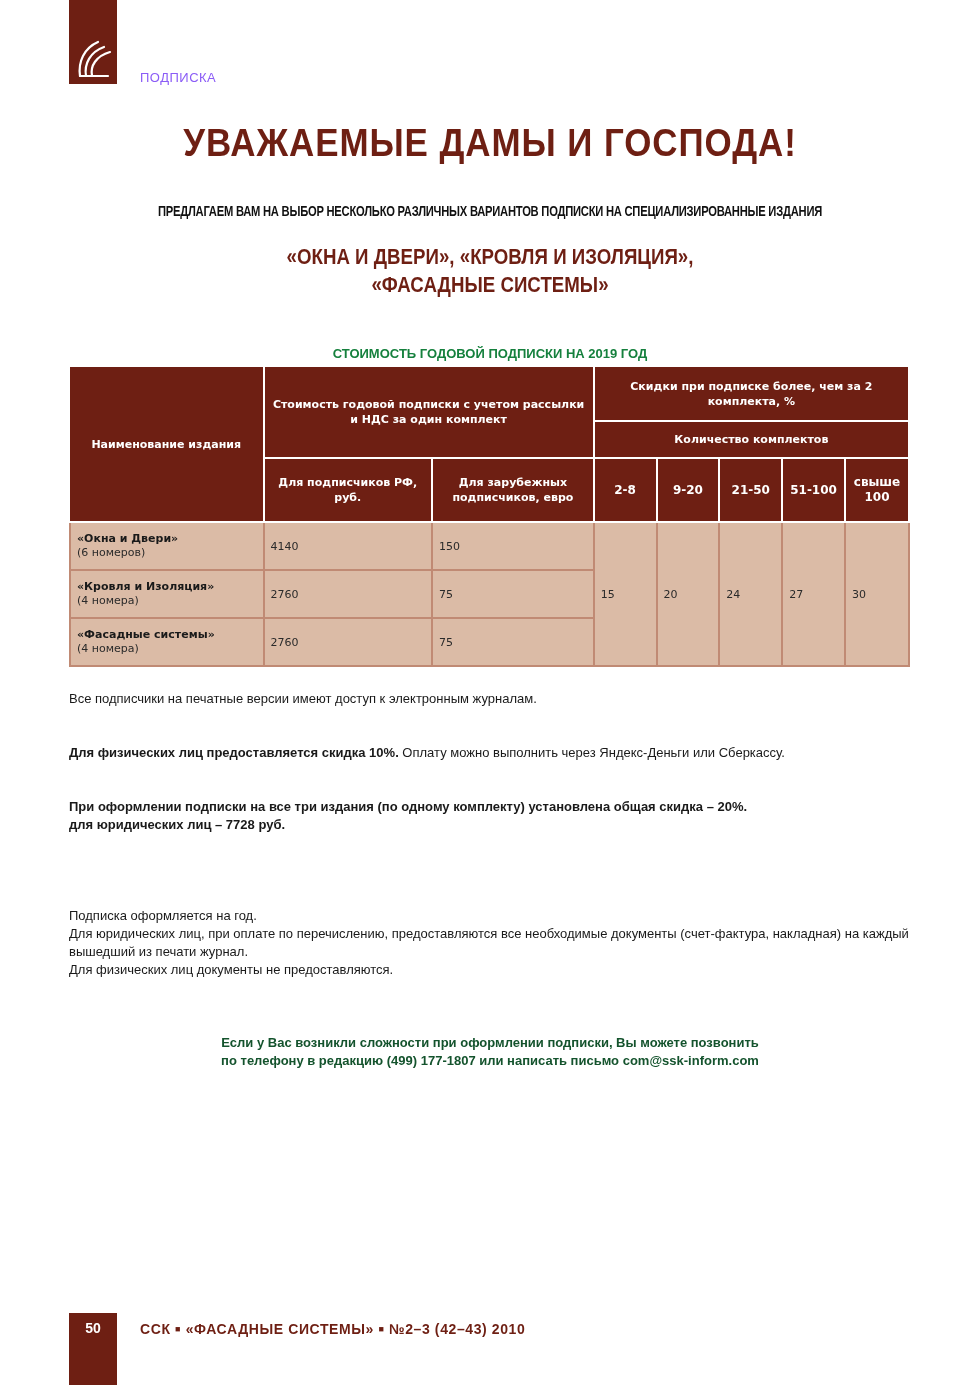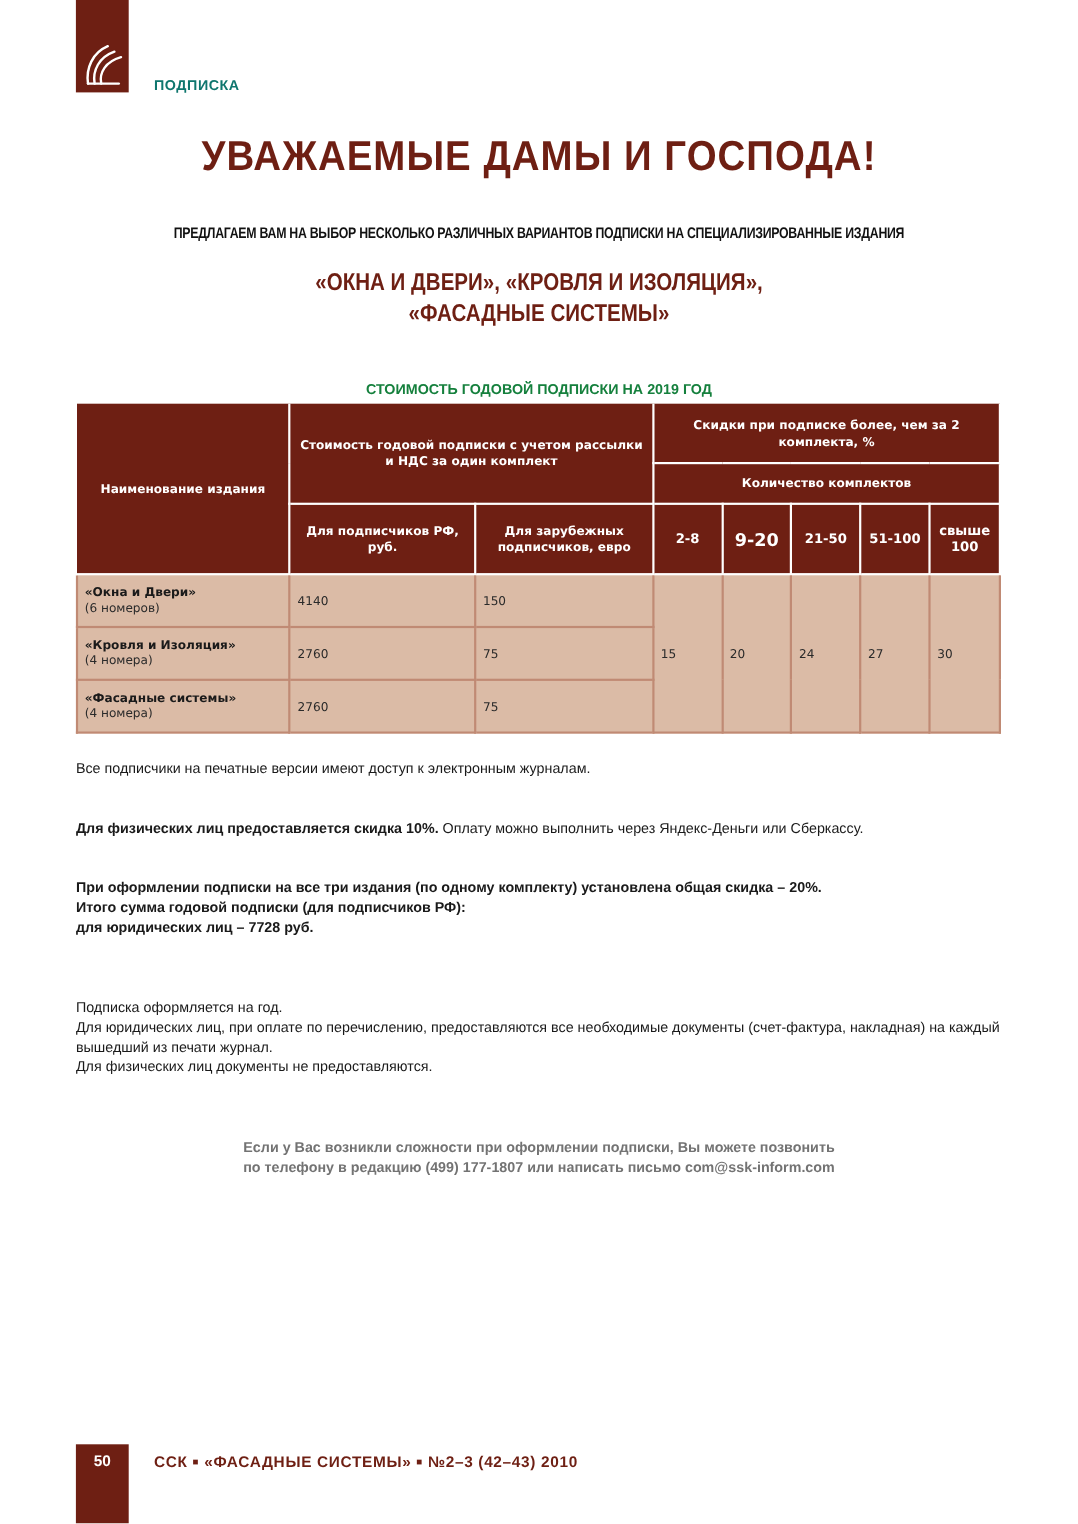--- a/index.html
+++ b/index.html
@@ -1,41 +1,41 @@
 <!DOCTYPE html>
 <html><head>
   <meta charset="utf-8">
   <style>
     html, body { margin: 0; padding: 0; background: #ffffff; }
     body { width: 980px; height: 1385px; position: relative; overflow: hidden; font-family: "Liberation Sans", sans-serif; color: #1a1a1a; }
 
     .top-bar { position: absolute; left: 69px; top: 0; width: 48px; height: 84px; background: #6e1f13; }
     .logo { position: absolute; left: 72px; top: 34px; width: 42px; height: 46px; }
-    .section-label { position: absolute; left: 140px; top: 70px; font-size: 13px; font-weight: bold; color: #0f766e; letter-spacing: 0.5px; }
+    .section-label { position: absolute; left: 140px; top: 70px; font-size: 13px; font-weight: normal; color: #8b5cf6; letter-spacing: 0.5px; }
 
     .main-title { position: absolute; left: 0; width: 980px; top: 122px; text-align: center; font-size: 38px; font-weight: bold; color: #6e1f13; letter-spacing: 1px; transform: scaleX(0.92); }
     .subtitle { position: absolute; left: 0; width: 980px; top: 203px; text-align: center; font-size: 14px; font-weight: bold; color: #111; letter-spacing: -0.3px; transform: scaleX(0.8); }
     .journals { position: absolute; left: 0; width: 980px; top: 243px; text-align: center; font-size: 22px; font-weight: bold; color: #6e1f13; line-height: 28px; transform: scaleX(0.85); }
 
     .table-title { position: absolute; left: 0; width: 980px; top: 346px; text-align: center; font-size: 13px; font-weight: bold; color: #15803d; }
 
     table.price { position: absolute; left: 69px; top: 367px; width: 841px; border-collapse: collapse; font-family: "DejaVu Sans", sans-serif; }
     table.price th { background: #6e1f13; color: #ffffff; font-size: 11px; font-weight: bold; border: 2px solid #ffffff; padding: 2px 4px; text-align: center; line-height: 15px; }
     table.price td { background: #dbbba6; color: #2a2a2a; font-size: 11px; border: 2px solid #c08a74; text-align: left; padding: 0 6px; height: 46px; }
     table.price td.name { text-align: left; line-height: 14px; }
     table.price td.name b { color: #1a1a1a; }
     table.price th.outer-left { border-left: none; }
     table.price th.outer-top { border-top: none; }
 
     .para { position: absolute; left: 69px; width: 845px; font-size: 13px; line-height: 18px; color: #1a1a1a; }
     .p1 { top: 690px; }
     .p2 { top: 744px; }
     .p3 { top: 798px; font-weight: bold; }
     .p4 { top: 907px; }
-    .contact { position: absolute; left: 0; width: 980px; top: 1034px; text-align: center; font-size: 13px; font-weight: bold; color: #737373; line-height: 18px; }
+    .contact { position: absolute; left: 0; width: 980px; top: 1034px; text-align: center; font-size: 13px; font-weight: bold; color: #14532d; line-height: 18px; }
 
     .bottom-bar { position: absolute; left: 69px; top: 1313px; width: 48px; height: 72px; background: #6e1f13; }
     .page-num { position: absolute; left: 69px; width: 48px; top: 1320px; text-align: center; color: #ffffff; font-weight: bold; font-size: 14px; }
     .footer-text { position: absolute; left: 140px; top: 1321px; font-size: 14px; font-weight: bold; color: #6e1f13; letter-spacing: 0.6px; }
     .sq { font-size: 9px; vertical-align: 2px; }
   </style>
 </head>
 <body>
 
 <div class="top-bar"></div>
@@ -78,21 +78,21 @@
     </th>
     <th colspan="5" class="outer-top">Скидки при подписке более, чем за 2 комплекта, %</th>
   </tr>
   <tr style="height:37px">
     <th colspan="5">Количество комплектов</th>
   </tr>
   <tr style="height:64px">
     <th>Для подписчиков РФ, руб.</th>
     <th>Для зарубежных подписчиков, евро</th>
     <th style="font-size:12px">2-8</th>
-    <th style="font-size:16px">9-20</th>
+    <th style="font-size:12px">9-20</th>
     <th style="font-size:12px">21-50</th>
     <th style="font-size:12px">51-100</th>
     <th style="font-size:12px">свыше 100</th>
   </tr>
   <tr>
     <td class="name">
       <b>«Окна и Двери»</b><br>
       <span>(6 номеров)</span>
     </td>
     <td>4140</td>
@@ -121,21 +121,20 @@
   </tr>
 </tbody>
   </table>
 
 <div class="para p1">Все подписчики на печатные версии имеют доступ к электронным журналам.</div>
 <div class="para p2">
   <b>Для физических лиц предоставляется скидка 10%.</b><span> Оплату можно выполнить через Яндекс-Деньги или Сберкассу.</span>
 </div>
 <div class="para p3">
   <div>При оформлении подписки на все три издания (по одному комплекту) установлена общая скидка – 20%.</div>
-  <div>Итого сумма годовой подписки (для подписчиков РФ):</div>
   <div>для юридических лиц – 7728 руб.</div>
 </div>
 <div class="para p4">
   <div>Подписка оформляется на год.</div>
   <div>Для юридических лиц, при оплате по перечислению, предоставляются все необходимые документы (счет-фактура, накладная) на каждый вышедший из печати журнал.</div>
   <div>Для физических лиц документы не предоставляются.</div>
 </div>
 
 <div class="contact">
   <div>Если у Вас возникли сложности при оформлении подписки, Вы можете позвонить</div>

